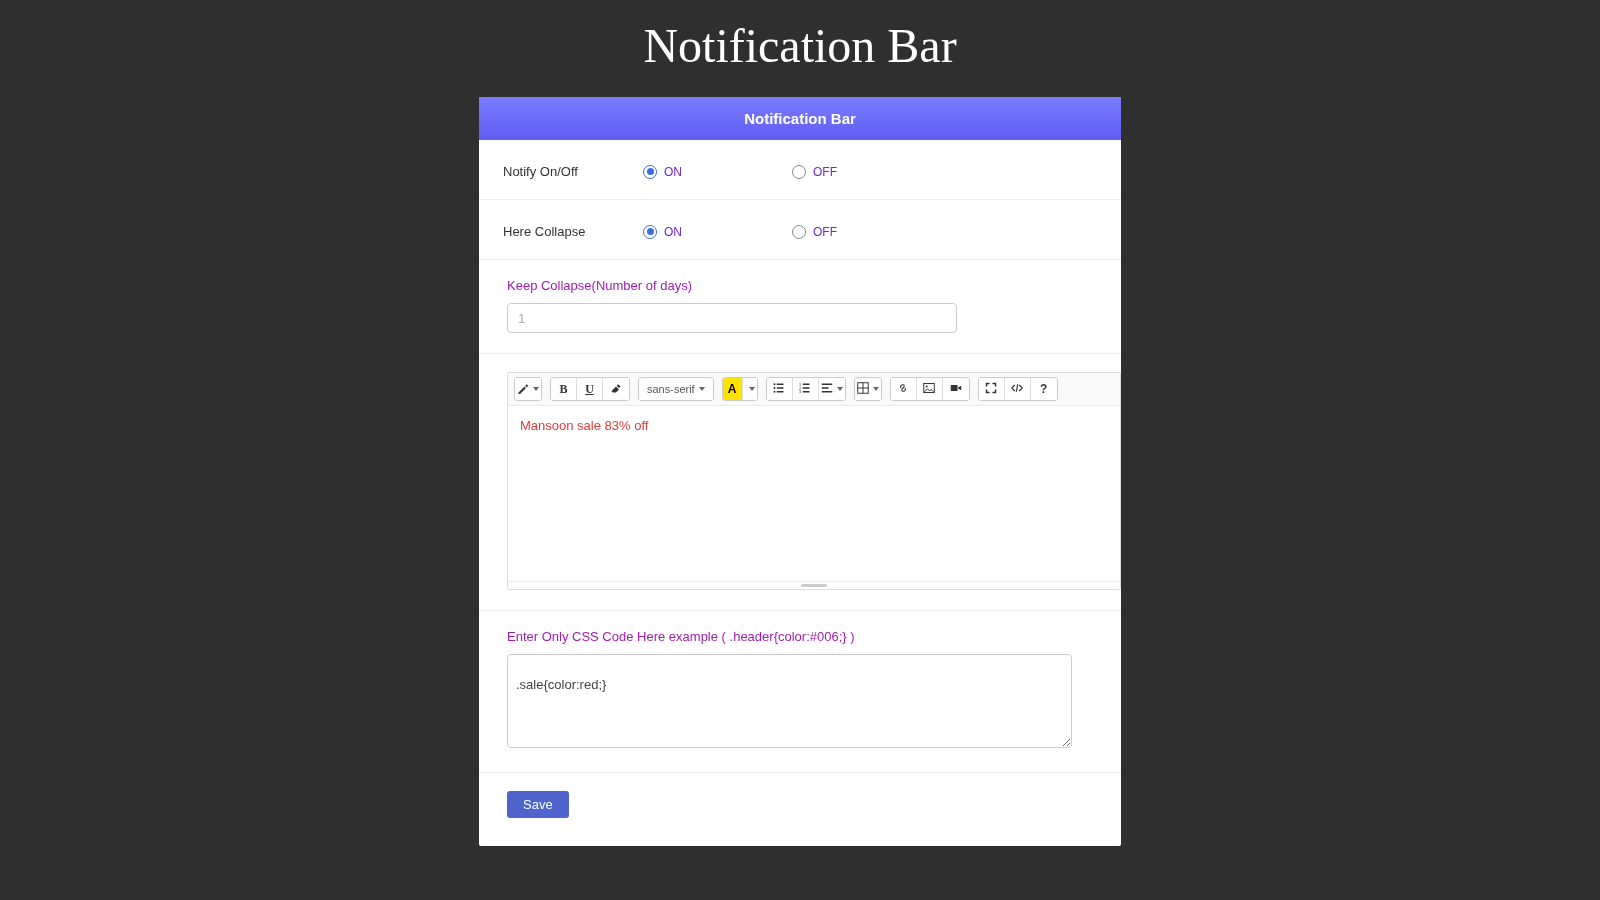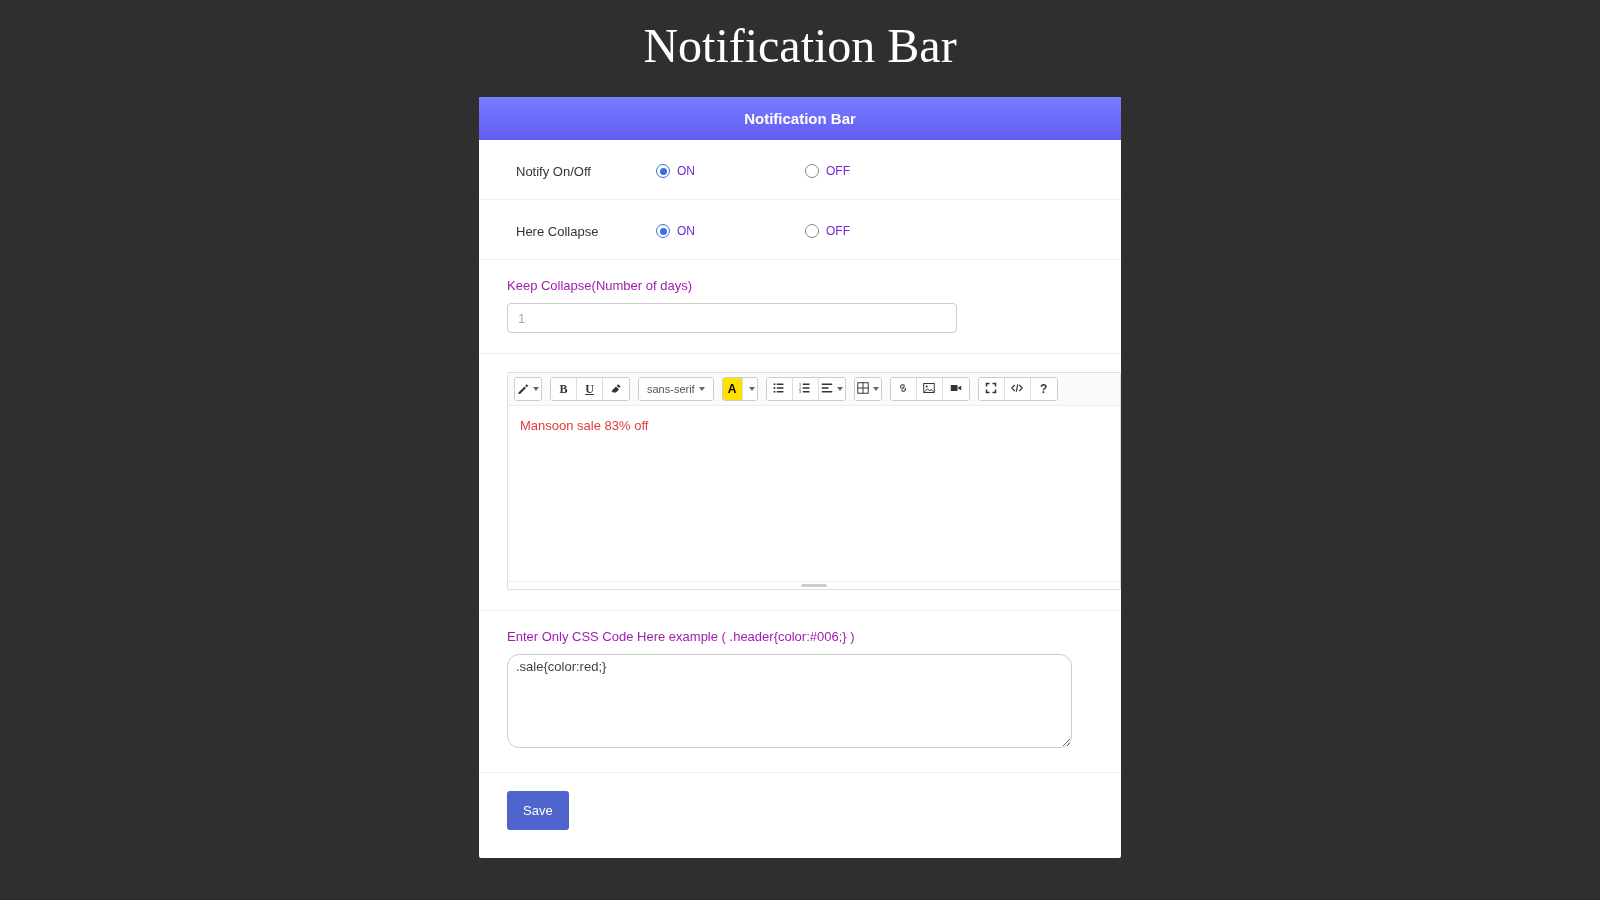--- a/index.html
+++ b/index.html
@@ -33,22 +33,22 @@
     text-align: center;
     padding: 13px 0;
     border-top-left-radius: 2px;
     border-top-right-radius: 2px;
   }
   .panel-body {
     padding: 0 0 28px 0;
   }
   .row-opt {
     display: flex;
-    align-items: flex-start;
-    padding: 24px 28px 20px 37px;
+    align-items: center;
+    padding: 24px 28px 20px 24px;
     border-bottom: 1px solid #eee;
   }
   .row-opt .label {
     width: 140px;
     font-size: 13px;
     color: #333;
   }
   .radio-group {
     display: flex;
     gap: 110px;
@@ -173,33 +173,33 @@
   .editor-handle span {
     width: 26px;
     height: 3px;
     background: #ccc;
     border-radius: 2px;
   }
   .css-area {
     width: 565px;
     height: 94px;
     border: 1px solid #ccc;
-    border-radius: 12px;
-    padding: 4px 8px;
+    border-radius: 4px;
+    padding: 22px 8px;
     font-size: 13px;
     color: #444;
     font-family: inherit;
     resize: both;
   }
   .btn-save {
     display: inline-block;
     background: #4f64cc;
     color: #fff;
     font-size: 13px;
-    padding: 12px 16px;
+    padding: 6px 16px;
     border: none;
     border-radius: 3px;
     cursor: pointer;
     margin: 18px 0 0 28px;
   }
 </style>
 </head>
 <body>
 
 <h1 class="page-title">Notification Bar</h1>

